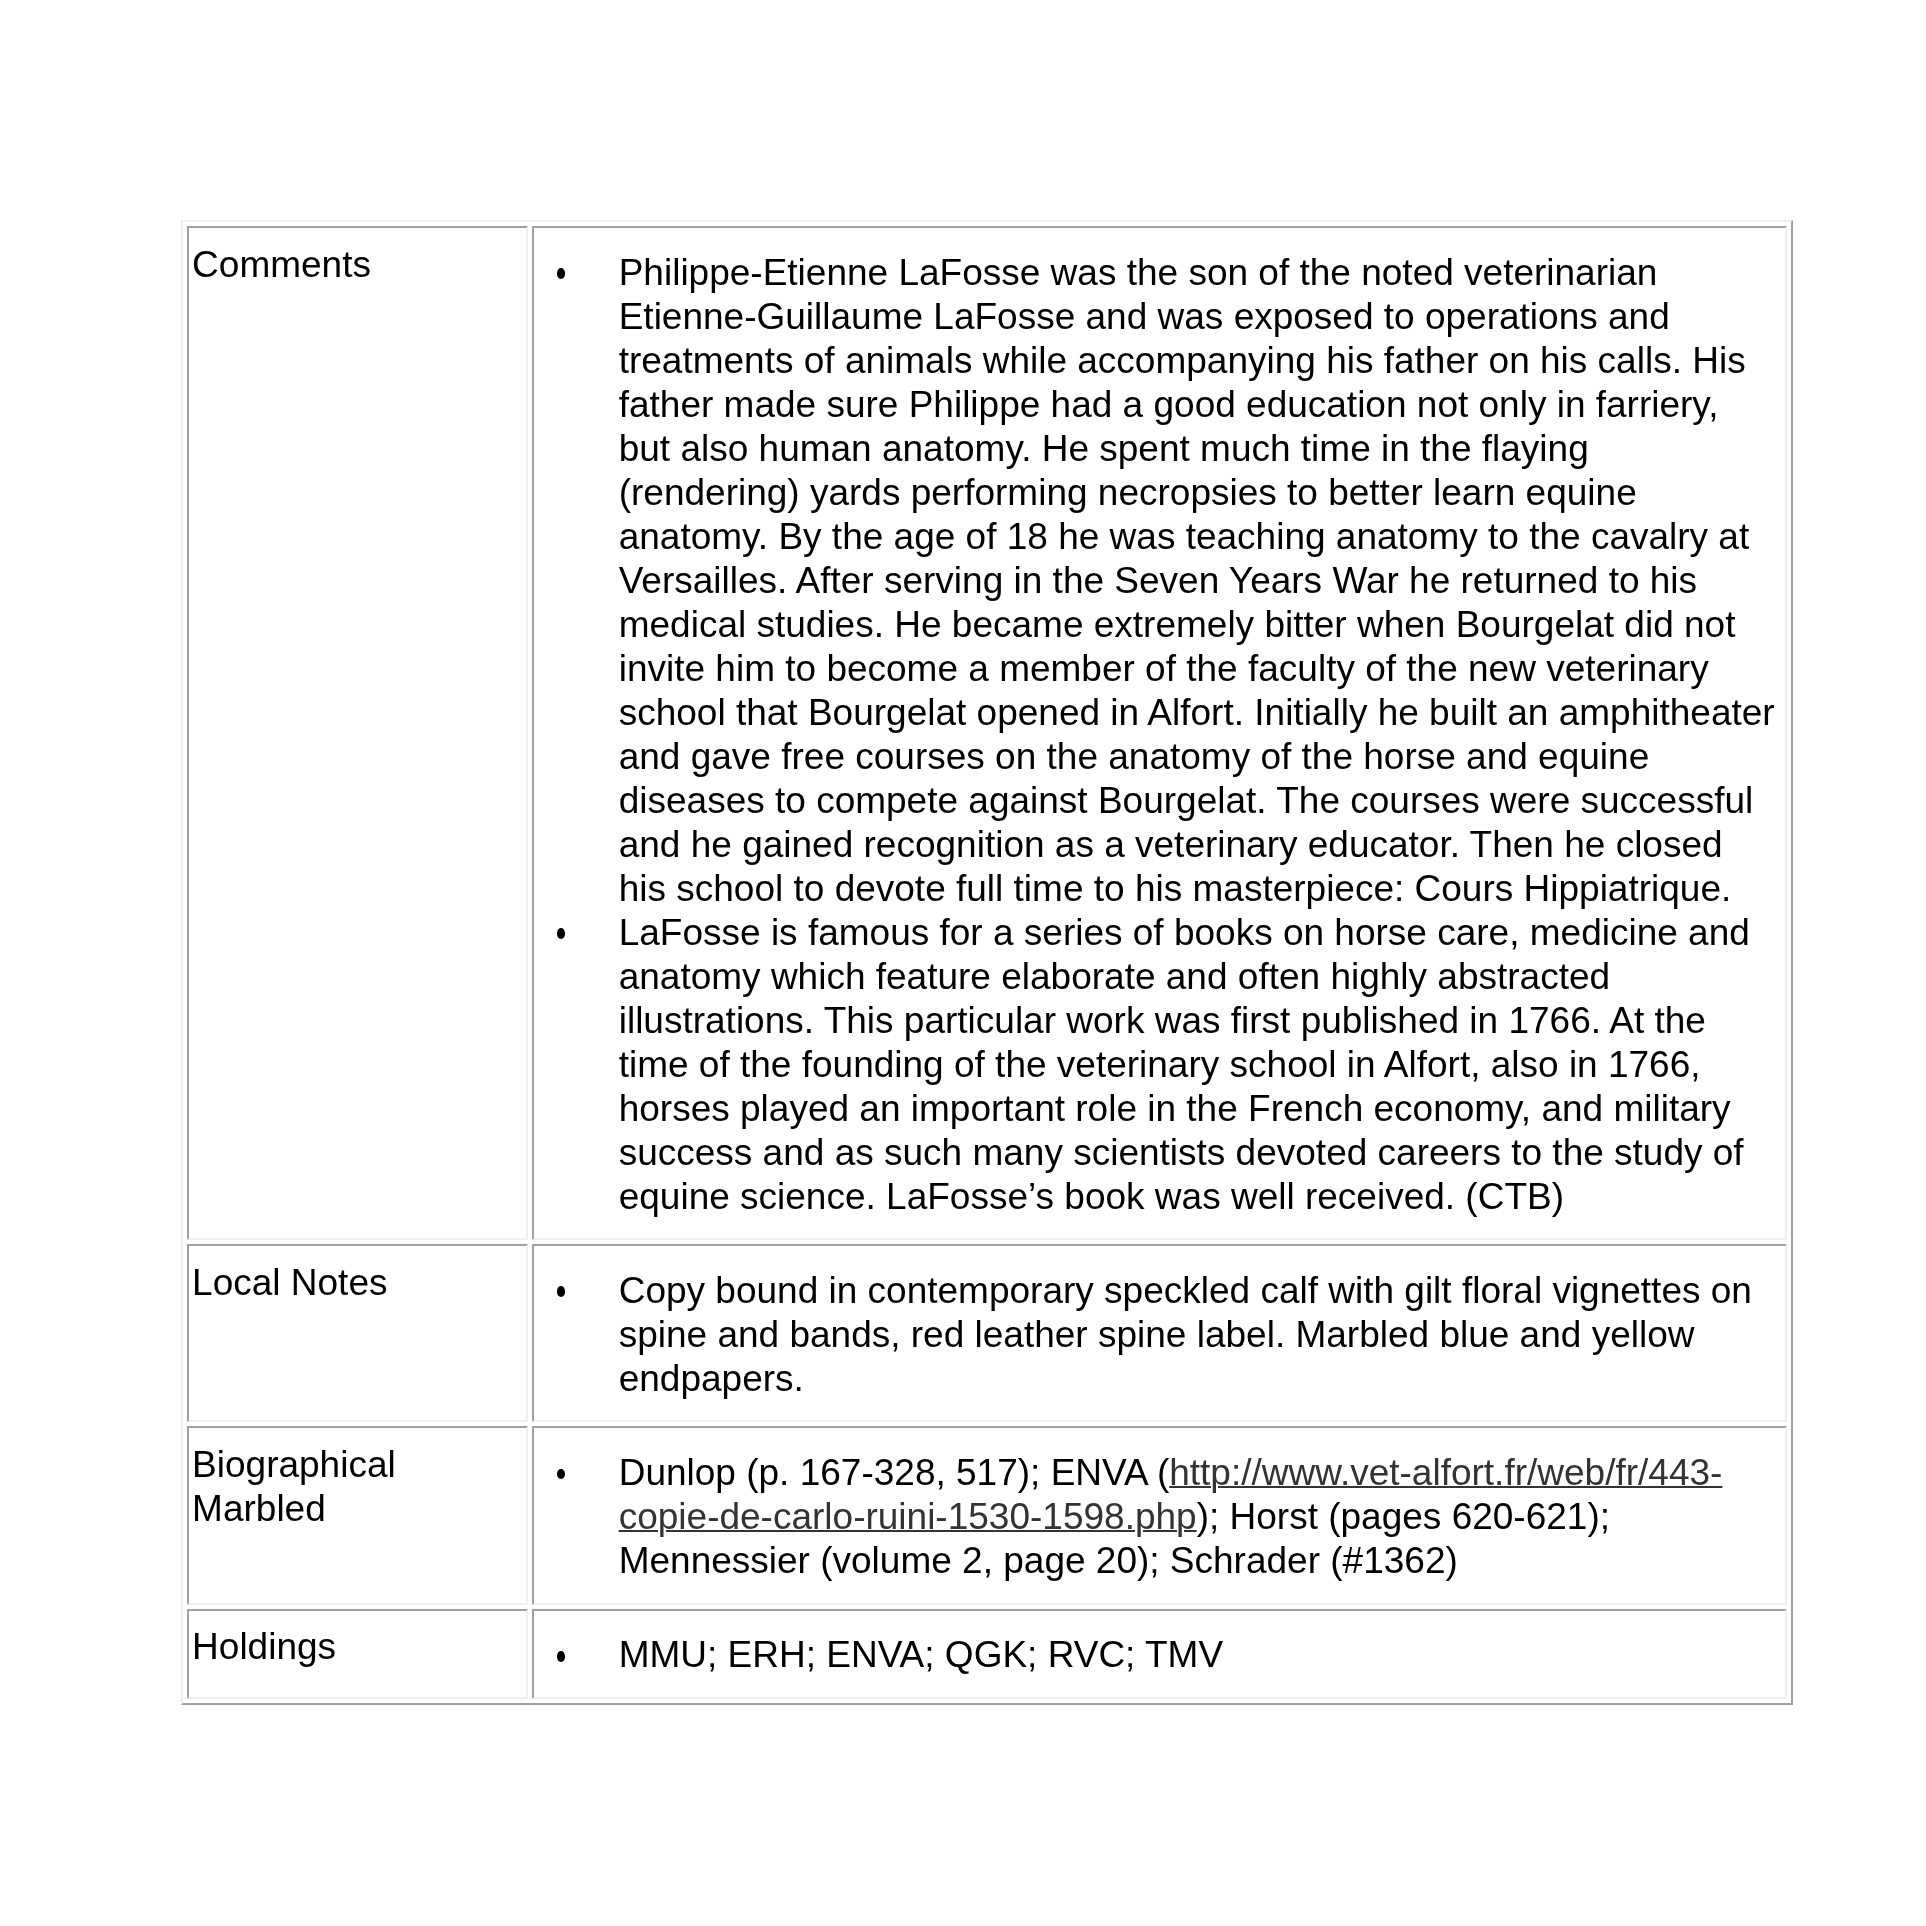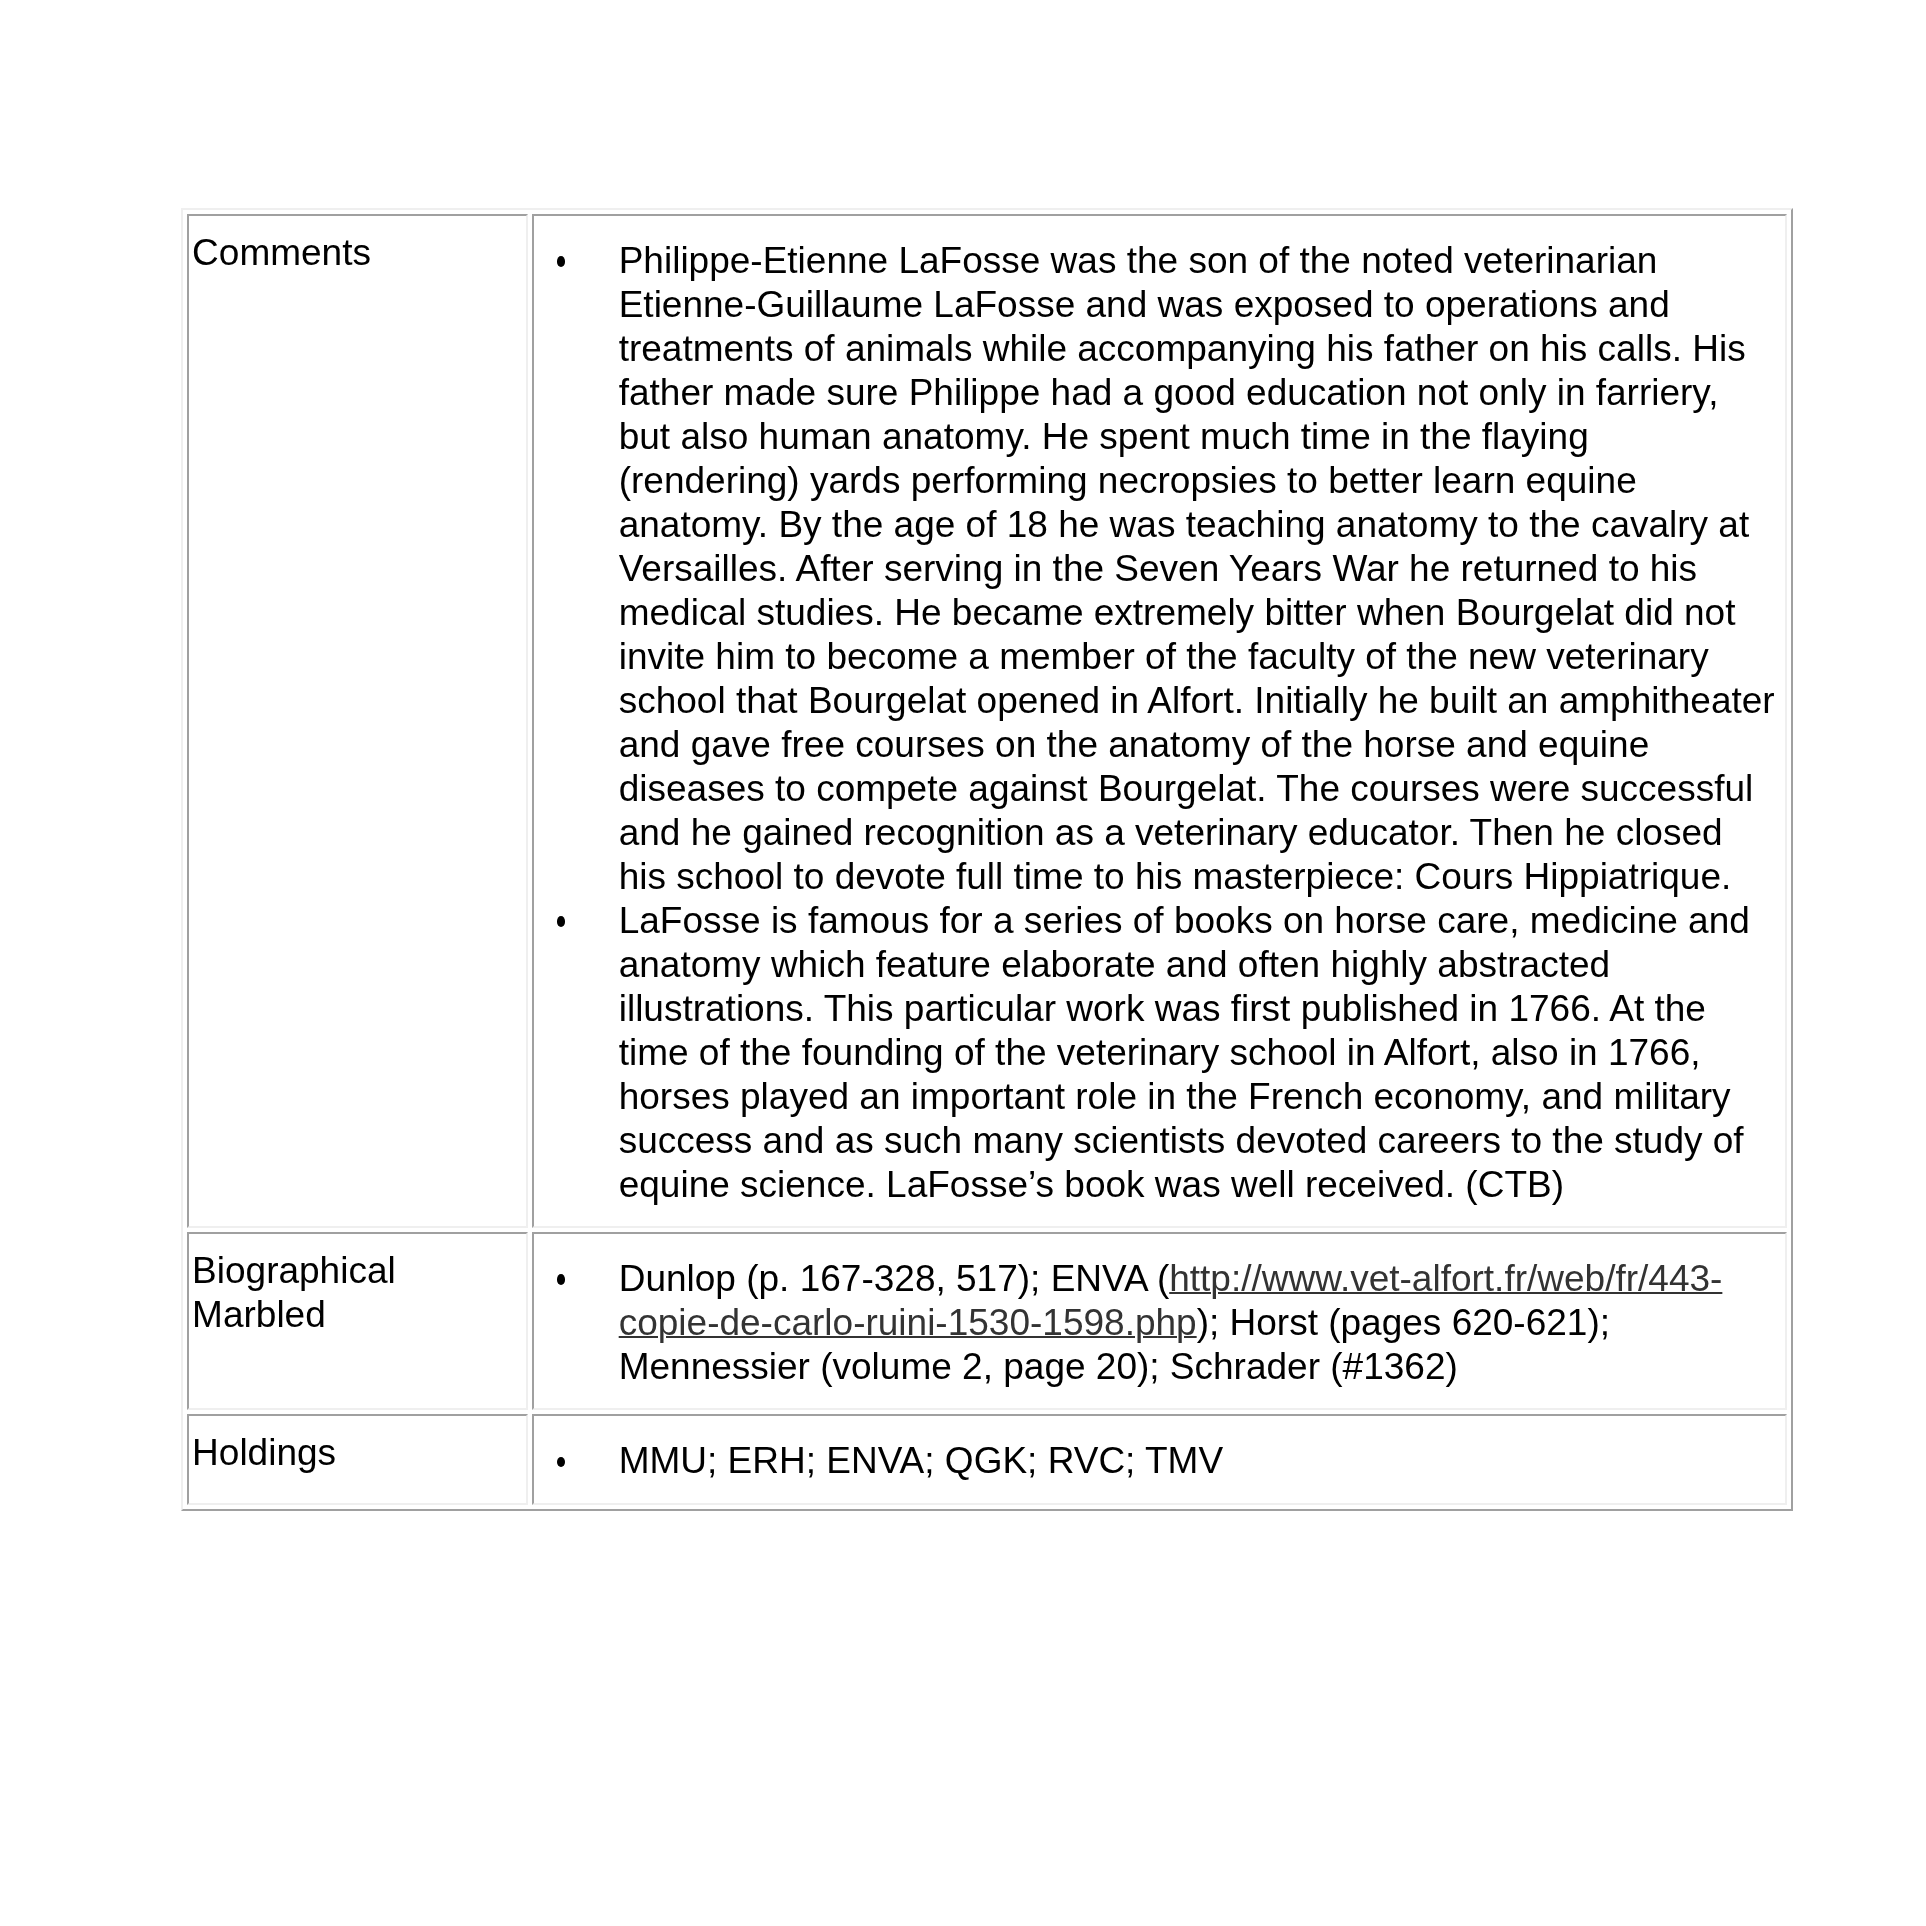--- a/index.html
+++ b/index.html
@@ -3,21 +3,21 @@
 <meta charset="utf-8">
 <style>
   html, body { margin: 0; padding: 0; }
   body {
     width: 1965px; height: 2542px; background: #ffffff;
     position: relative; overflow: hidden;
     font-family: "Liberation Sans", sans-serif;
     color: #000;
   }
   table.record {
-    position: absolute; left: 181px; top: 208px;
+    position: absolute; left: 181px; top: 220px;
     width: 1612px;
     border-collapse: separate;
     border-spacing: 4.6px;
     border-style: solid;
     border-width: 2.3px;
     border-color: #efefef #a0a0a0 #a0a0a0 #efefef;
     font-size: 37px;
     line-height: 44px;
   }
   table.record td {
@@ -45,20 +45,28 @@
     <tr>
       <td class="label">Comments</td>
       <td class="value">
         <ul>
           <li>Philippe-Etienne LaFosse was the son of the noted veterinarian Etienne-Guillaume LaFosse and was exposed to operations and treatments of animals while accompanying his father on his calls. His father made sure Philippe had a good education not only in farriery, but also human anatomy.  He spent much time in the flaying (rendering) yards performing necropsies to better learn equine anatomy. By the age of 18 he was teaching anatomy to the cavalry at Versailles. After serving in the Seven Years War he returned to his medical studies.  He became extremely bitter when Bourgelat did not invite him to become a member of the faculty of the new veterinary school that Bourgelat opened in Alfort. Initially he built an amphitheater and gave free courses on the anatomy of the horse and equine diseases to compete against Bourgelat.  The courses were successful and he gained recognition as a veterinary educator. Then he closed his school to devote full time to his masterpiece:  Cours Hippiatrique.</li>
           <li>LaFosse is famous for a series of books on horse care, medicine and anatomy which feature elaborate and often highly abstracted illustrations. This particular work was first published in 1766. At the time of the founding of the veterinary school in Alfort, also in 1766, horses played an important role in the French economy, and military success and as such many scientists devoted careers to the study of equine science. LaFosse’s book was well received. (CTB)</li>
         </ul>
       </td>
     </tr>
     <tr>
+      <td class="label">Local Notes</td>
+      <td class="value">
+        <ul>
+          <li>Copy bound in contemporary speckled calf with gilt floral vignettes on spine and bands, red leather spine label. Marbled blue and yellow endpapers.</li>
+        </ul>
+      </td>
+    </tr>
+    <tr>
       <td class="label">Biographical Marbled</td>
       <td class="value">
         <ul>
           <li><span>Dunlop (p. 167-328, 517); ENVA (</span><a class="link">http://www.vet-alfort.fr/web/fr/443-copie-de-carlo-ruini-1530-1598.php</a><span>); Horst (pages 620-621); Mennessier (volume 2, page 20); Schrader (#1362)</span></li>
         </ul>
       </td>
     </tr>
     <tr>
       <td class="label">Holdings</td>
       <td class="value">

